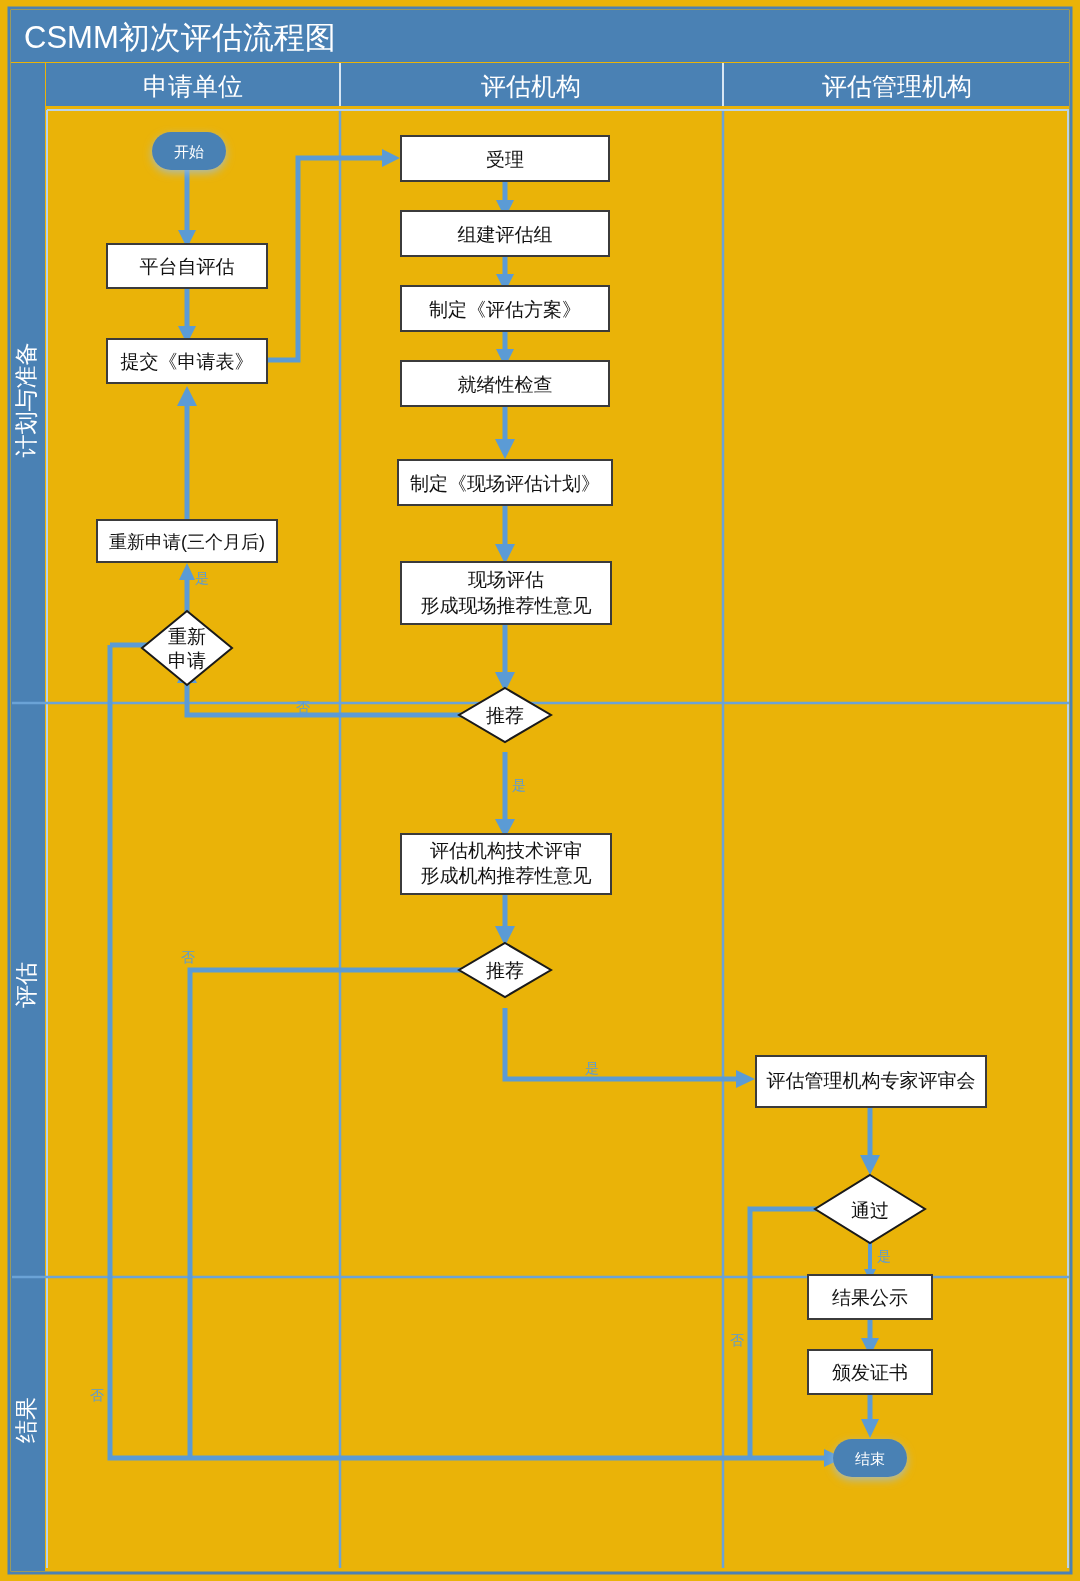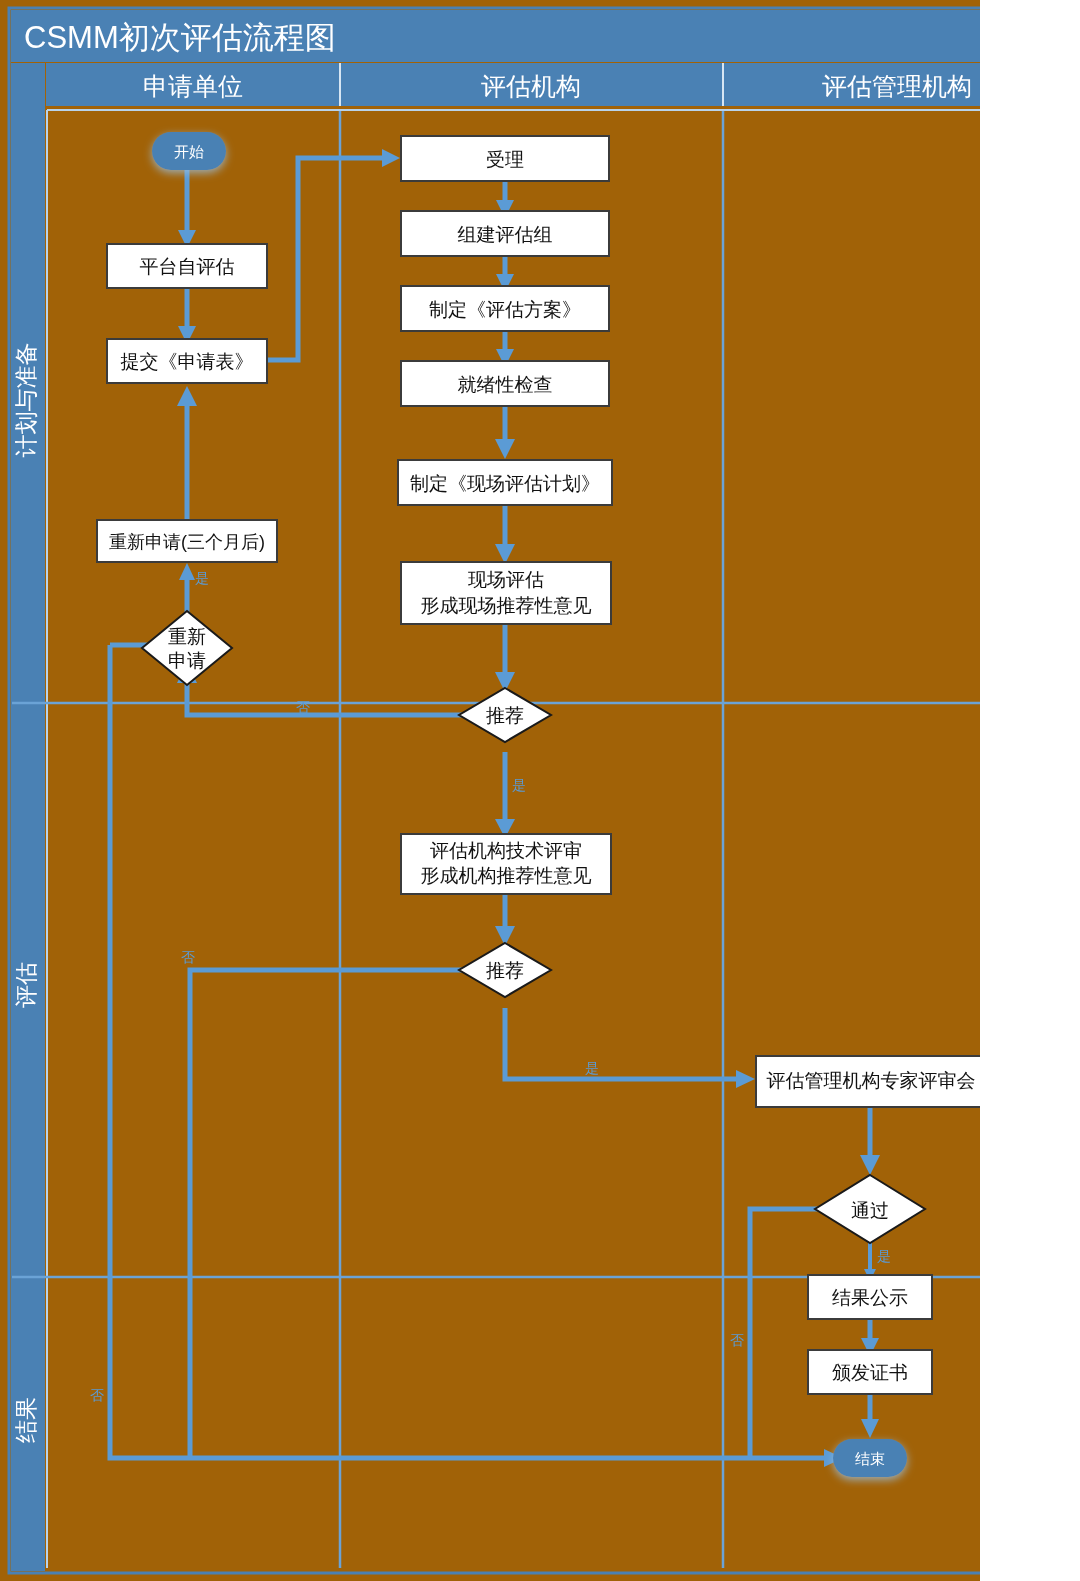--- a/index.html
+++ b/index.html
@@ -1,17 +1,17 @@
 <!DOCTYPE html>
 <html><head>
 <meta charset="utf-8">
 <style>
   html,body{margin:0;padding:0;background:#ffffff;}
   body{font-family:"Liberation Sans","DejaVu Sans",sans-serif;}
-  #stage{position:relative;width:980px;height:1581px;background:#a16207;overflow:hidden;}
+  #stage{position:relative;width:1080px;height:1581px;background:#eab308;overflow:hidden;}
   svg{position:absolute;left:0;top:0;width:1080px;height:1581px;}
   .lane-head-text{fill:#ffffff;font-size:25px;font-family:"Liberation Sans","DejaVu Sans",sans-serif;}
   .title-text{fill:#ffffff;font-size:31px;font-family:"Liberation Sans","DejaVu Sans",sans-serif;}
   .row-label-text{fill:#ffffff;font-size:23px;font-family:"Liberation Sans","DejaVu Sans",sans-serif;}
   .node-text{fill:#111111;font-size:19px;font-family:"Liberation Sans","DejaVu Sans",sans-serif;}
   .term-text{fill:#ffffff;font-size:15px;font-family:"Liberation Sans","DejaVu Sans",sans-serif;}
   .edge-label{fill:#5b9bd5;font-size:14px;font-family:"Liberation Sans","DejaVu Sans",sans-serif;}
   .proc{fill:#ffffff;stroke:#3b3b3b;stroke-width:2;}
   .dec{fill:#ffffff;stroke:#1a1a1a;stroke-width:2;}
   .term{fill:#4a81b4;stroke:none;}

